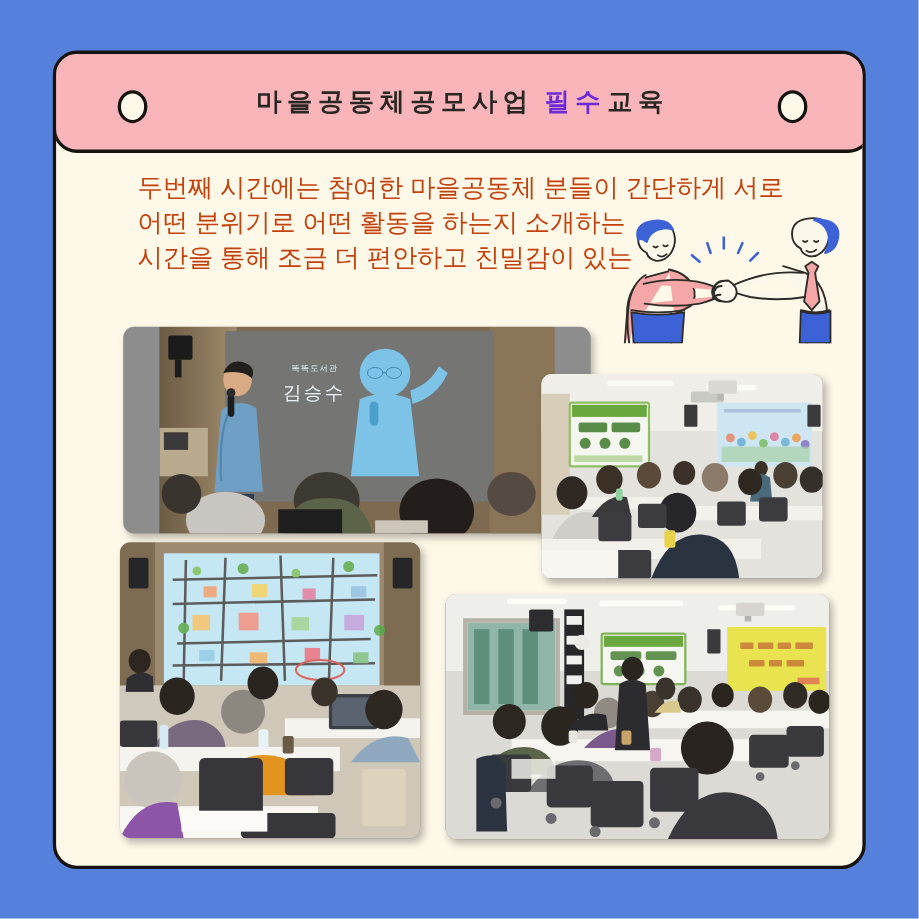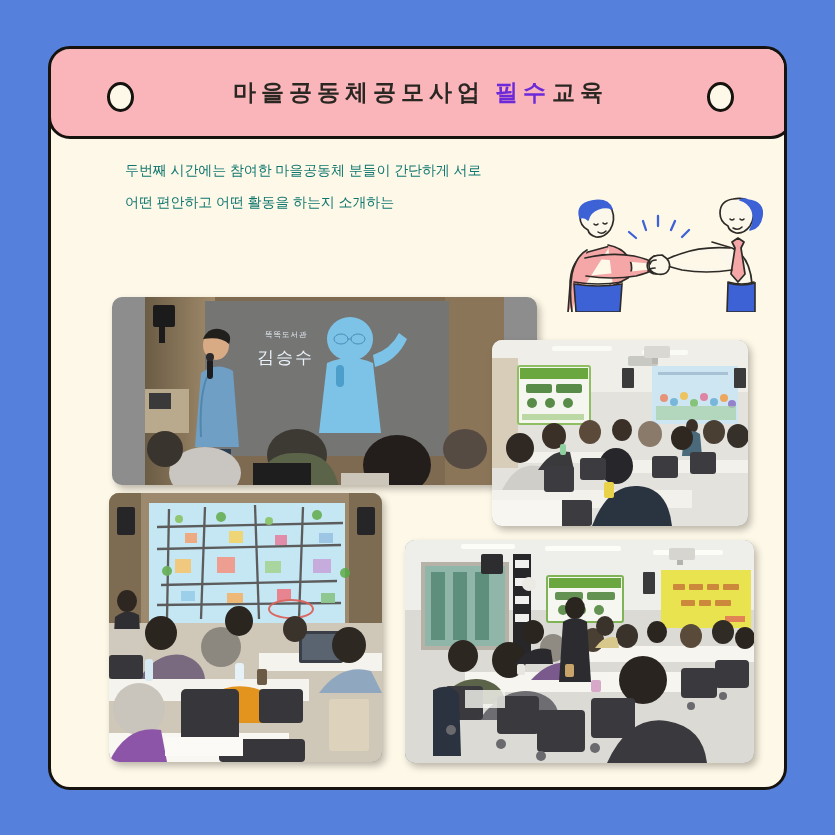--- a/index.html
+++ b/index.html
@@ -71,23 +71,23 @@
     margin-left: 10px;
     margin-right: 1px;
   }
 
   
   .body-text {
     position: absolute;
     left: 74px;
     top: 105px;
     width: 470px;
-    font-size: 14px;
+    font-size: 23px;
     line-height: 32px;
-    color: #0f766e;
+    color: #c2410c;
     font-weight: 500;
     letter-spacing: -0.1px;
   }
   .body-text p { margin: 0; white-space: nowrap; }
 
   
   .illustration {
     position: absolute;
     right: 12px;
     top: 141px;
@@ -132,21 +132,22 @@
     <span class="hole right"></span>
     <div class="header-title">
       <span>마을공동체공모사업</span>
       <span class="accent">필수</span>
       <span>교육</span>
     </div>
   </div>
 
   <div class="body-text">
     <p>두번째 시간에는 참여한 마을공동체 분들이 간단하게 서로</p>
-    <p>어떤 편안하고 어떤 활동을 하는지 소개하는</p>
+    <p>어떤 분위기로 어떤 활동을 하는지 소개하는</p>
+    <p>시간을 통해 조금 더 편안하고 친밀감이 있는</p>
   </div>
 
   <div class="illustration">
     <svg viewBox="0 0 222 122" xmlns="http://www.w3.org/2000/svg">
       <g fill="none" stroke="#2E2B27" stroke-width="1.7" stroke-linecap="round" stroke-linejoin="round">
 
         <path d="M18 122 L20 96 Q20 70 38 62 L60 56" fill="#F5A7A7"></path>
         <path d="M38 40 Q30 36 30 27 Q30 15 43 13 Q58 10 62 20 Q66 30 60 40 Q54 48 46 47 Q39 45 38 40Z" fill="#FBF7EA"></path>
         <path d="M30 28 Q26 14 42 11 Q58 8 62 19 Q56 16 48 19 Q40 22 38 30 Q34 26 30 28Z" fill="#3D62D6" stroke="#3D62D6"></path>
         <path d="M44 34 q2 2 4 0" stroke-width="1.6"></path>

